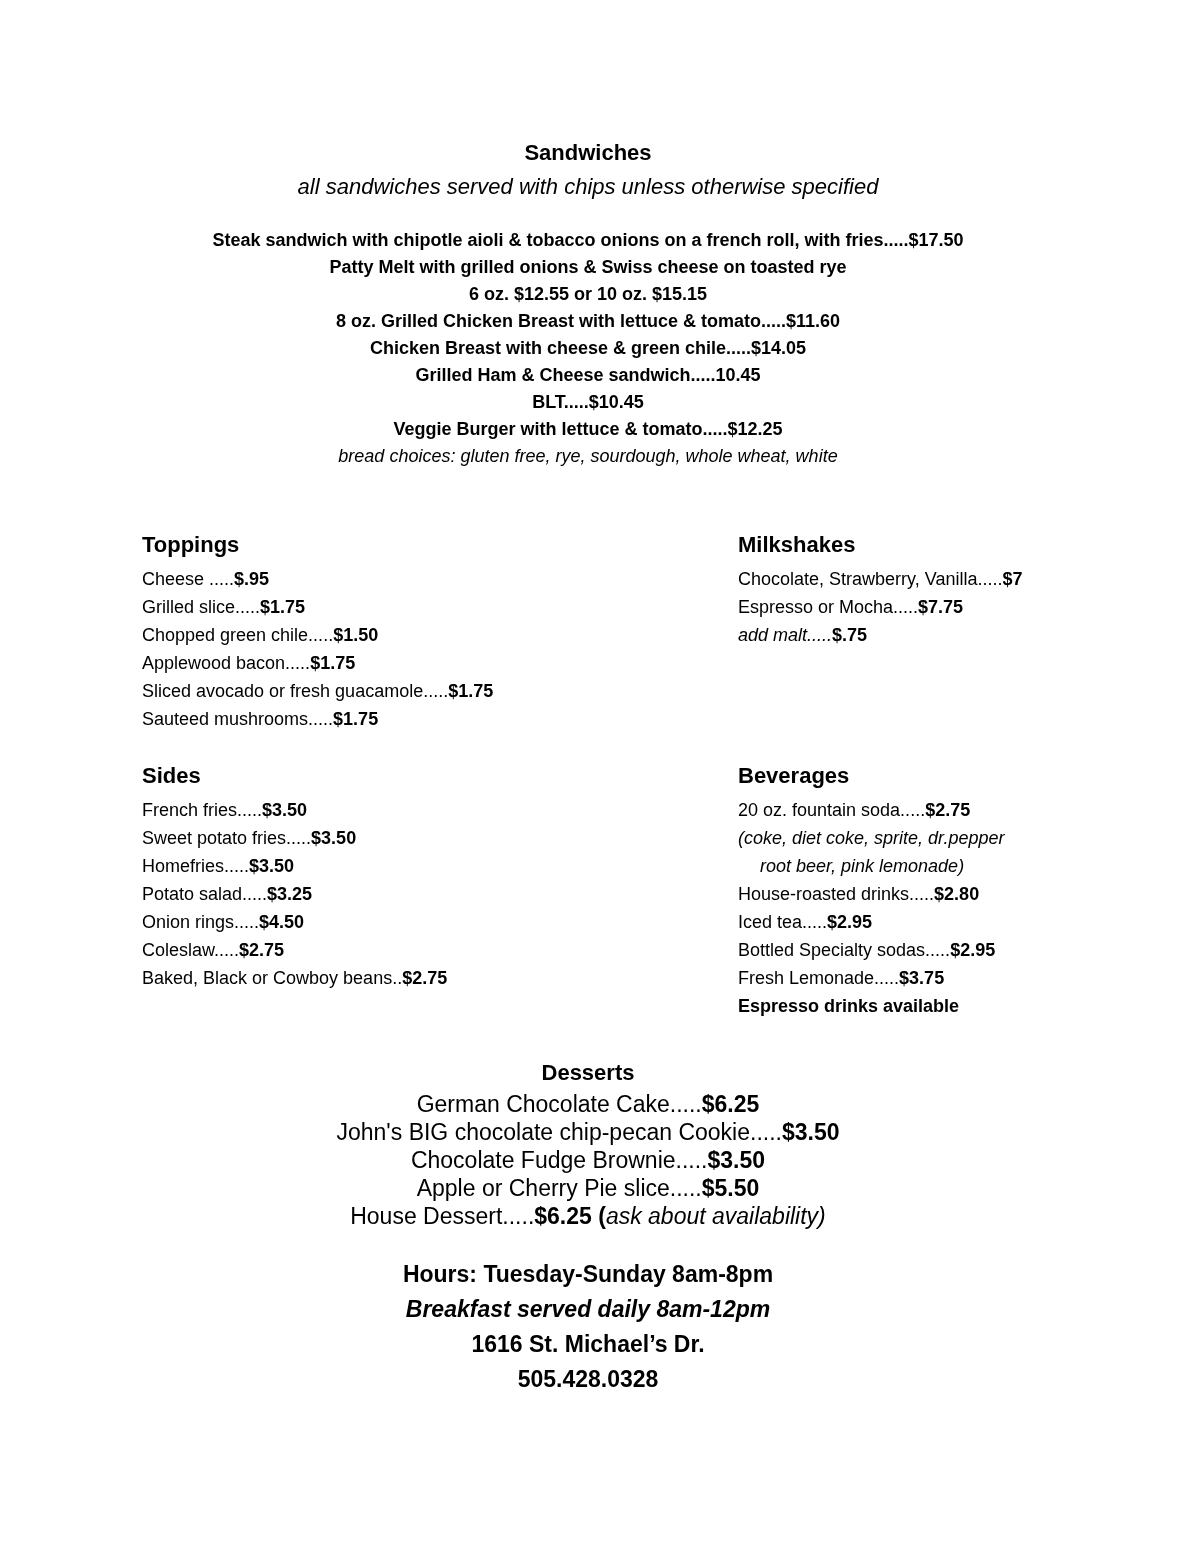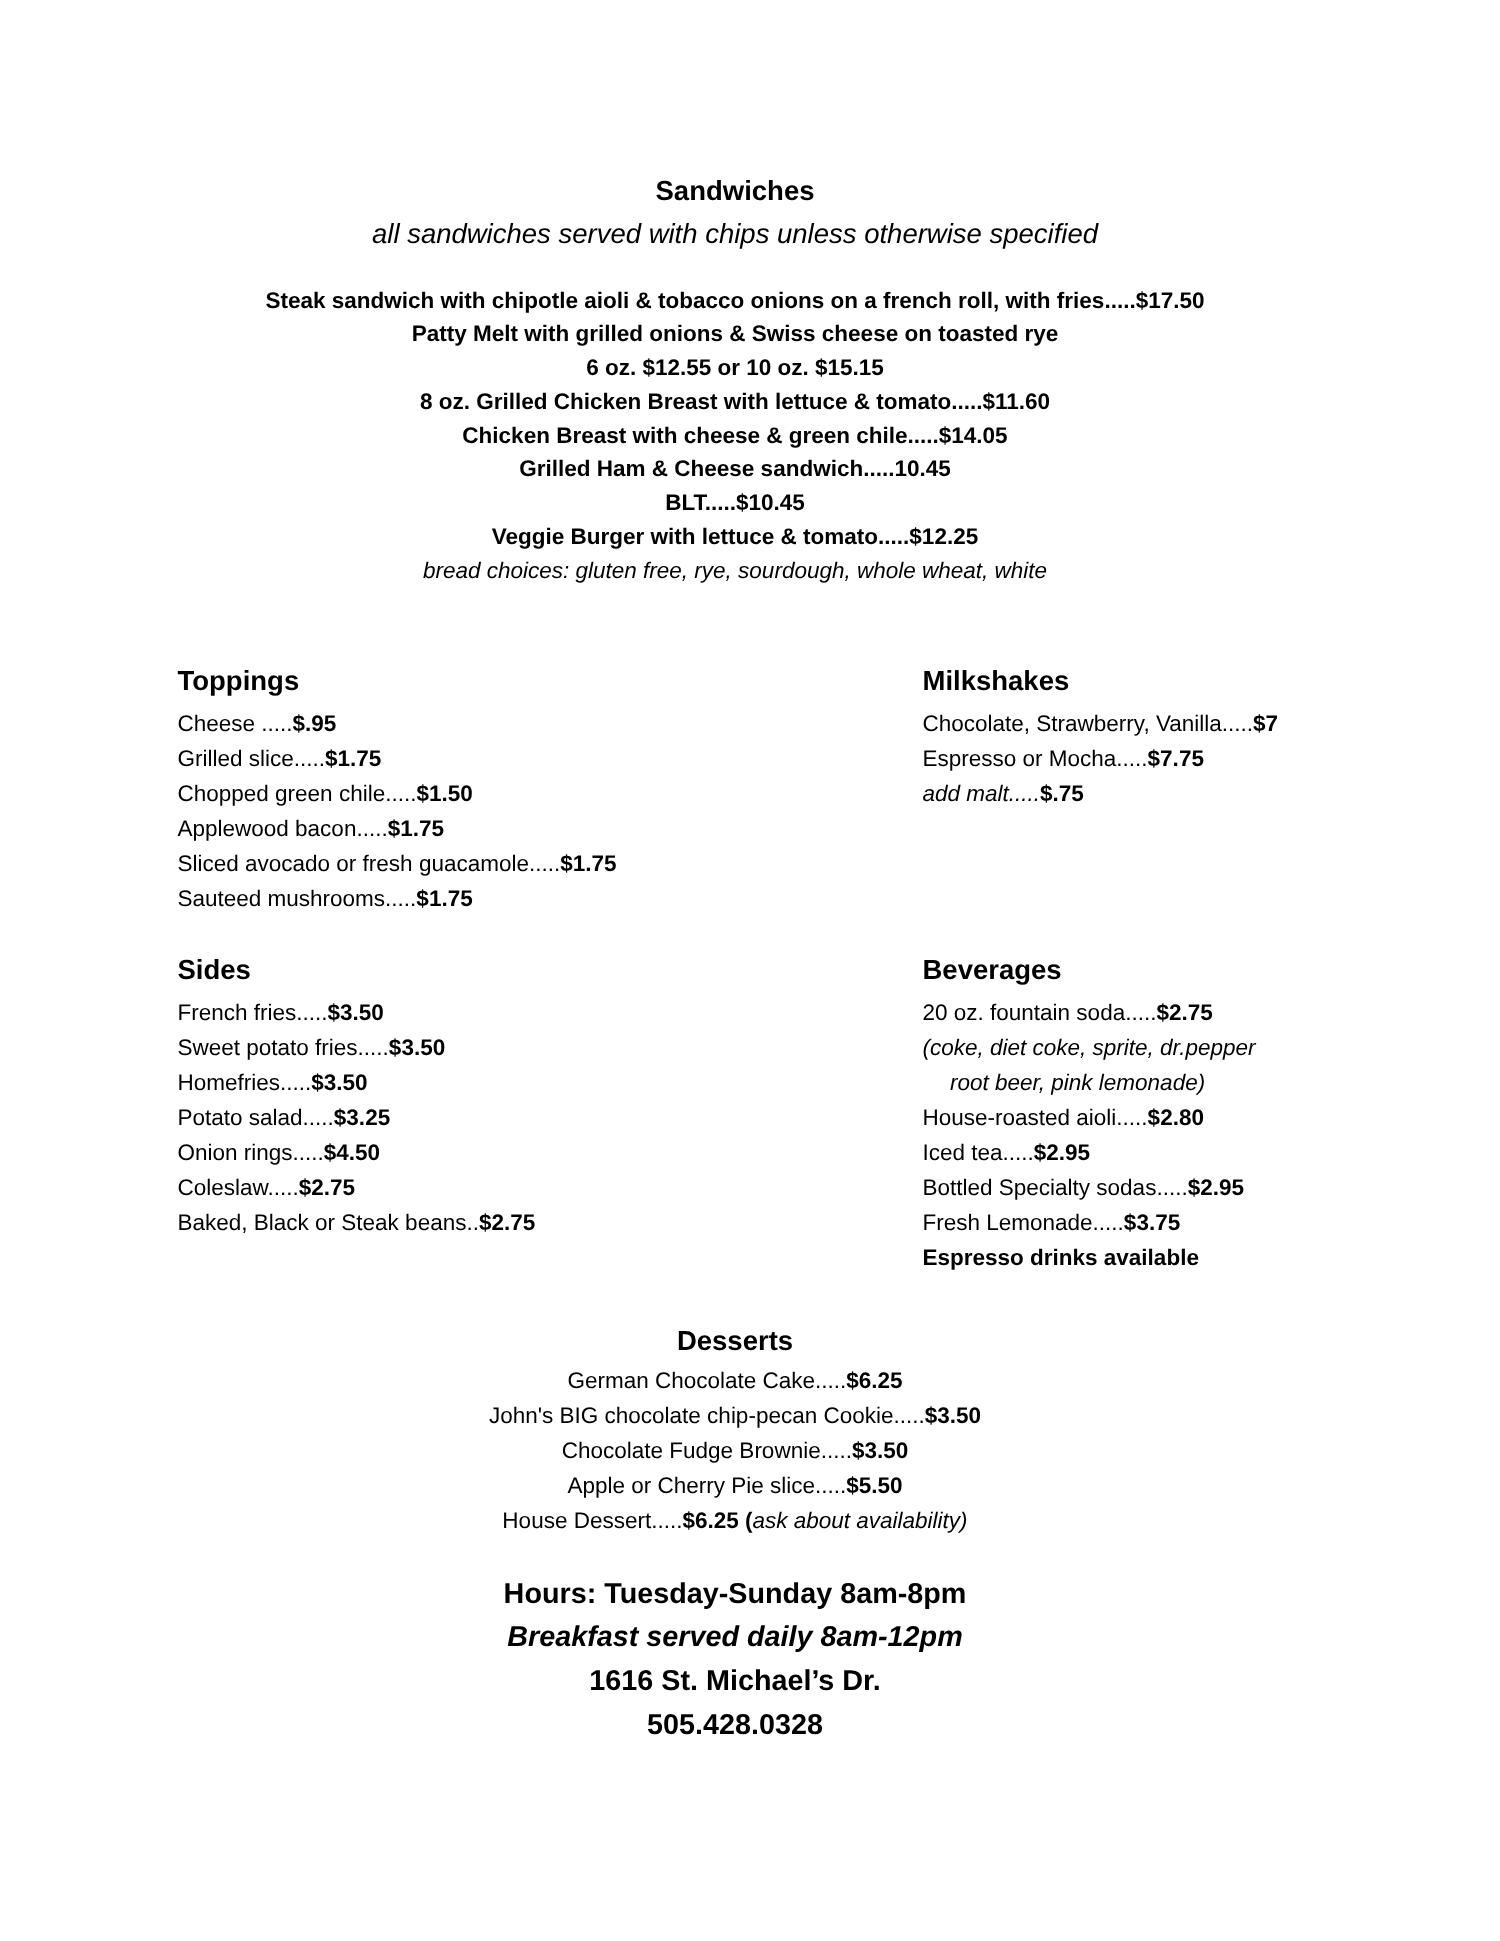--- a/index.html
+++ b/index.html
@@ -35,21 +35,21 @@
   .sec-header {
     font-size:22px; font-weight:bold; line-height:26px; margin-bottom:7px;
   }
   .item { font-size:18px; line-height:28px; }
   .item .price { font-weight:bold; }
   .item.indent2 { padding-left:22px; }
   .item.note-bi { font-weight:bold; }
 
   .sec-desserts { margin-top:40px; text-align:center; }
   .sec-desserts .sec-header { text-align:center; margin-bottom:4px; }
-  .ditem { font-size:18px; line-height:28px; text-align:center; }
+  .ditem { font-size:23px; line-height:28px; text-align:center; }
   .ditem .price { font-weight:bold; }
   .ditem .note { font-style:italic; font-weight:normal; }
 
   .footer { margin-top:27px; text-align:center; }
   .fline { font-size:23px; font-weight:bold; line-height:35px; }
   .fline.bi { font-style:italic; }
 </style>
 </head>
 <body>
 
@@ -91,28 +91,28 @@
 
   <div class="cols row2">
     <div class="col-left">
       <div class="sec-header">Sides</div>
       <div class="item"><span>French fries.....</span><span class="price">$3.50</span></div>
       <div class="item"><span>Sweet potato fries.....</span><span class="price">$3.50</span></div>
       <div class="item"><span>Homefries.....</span><span class="price">$3.50</span></div>
       <div class="item"><span>Potato salad.....</span><span class="price">$3.25</span></div>
       <div class="item"><span>Onion rings.....</span><span class="price">$4.50</span></div>
       <div class="item"><span>Coleslaw.....</span><span class="price">$2.75</span></div>
-      <div class="item"><span>Baked, Black or Steak beans..</span><span class="price">$2.75</span></div>
+      <div class="item"><span>Baked, Black or Cowboy beans..</span><span class="price">$2.75</span></div>
     </div>
     <div class="col-right">
       <div class="sec-header">Beverages</div>
       <div class="item"><span>20 oz. fountain soda.....</span><span class="price">$2.75</span></div>
       <div class="item i">(coke, diet coke, sprite, dr.pepper</div>
       <div class="item i indent2">root beer, pink lemonade)</div>
-      <div class="item"><span>House-roasted aioli.....</span><span class="price">$2.80</span></div>
+      <div class="item"><span>House-roasted drinks.....</span><span class="price">$2.80</span></div>
       <div class="item"><span>Iced tea.....</span><span class="price">$2.95</span></div>
       <div class="item"><span>Bottled Specialty sodas.....</span><span class="price">$2.95</span></div>
       <div class="item"><span>Fresh Lemonade.....</span><span class="price">$3.75</span></div>
       <div class="item note-bi">Espresso drinks available</div>
     </div>
   </div>
 
   <div class="sec-desserts">
     <div class="sec-header">Desserts</div>
     <div class="ditem"><span>German Chocolate Cake.....</span><span class="price">$6.25</span></div>

